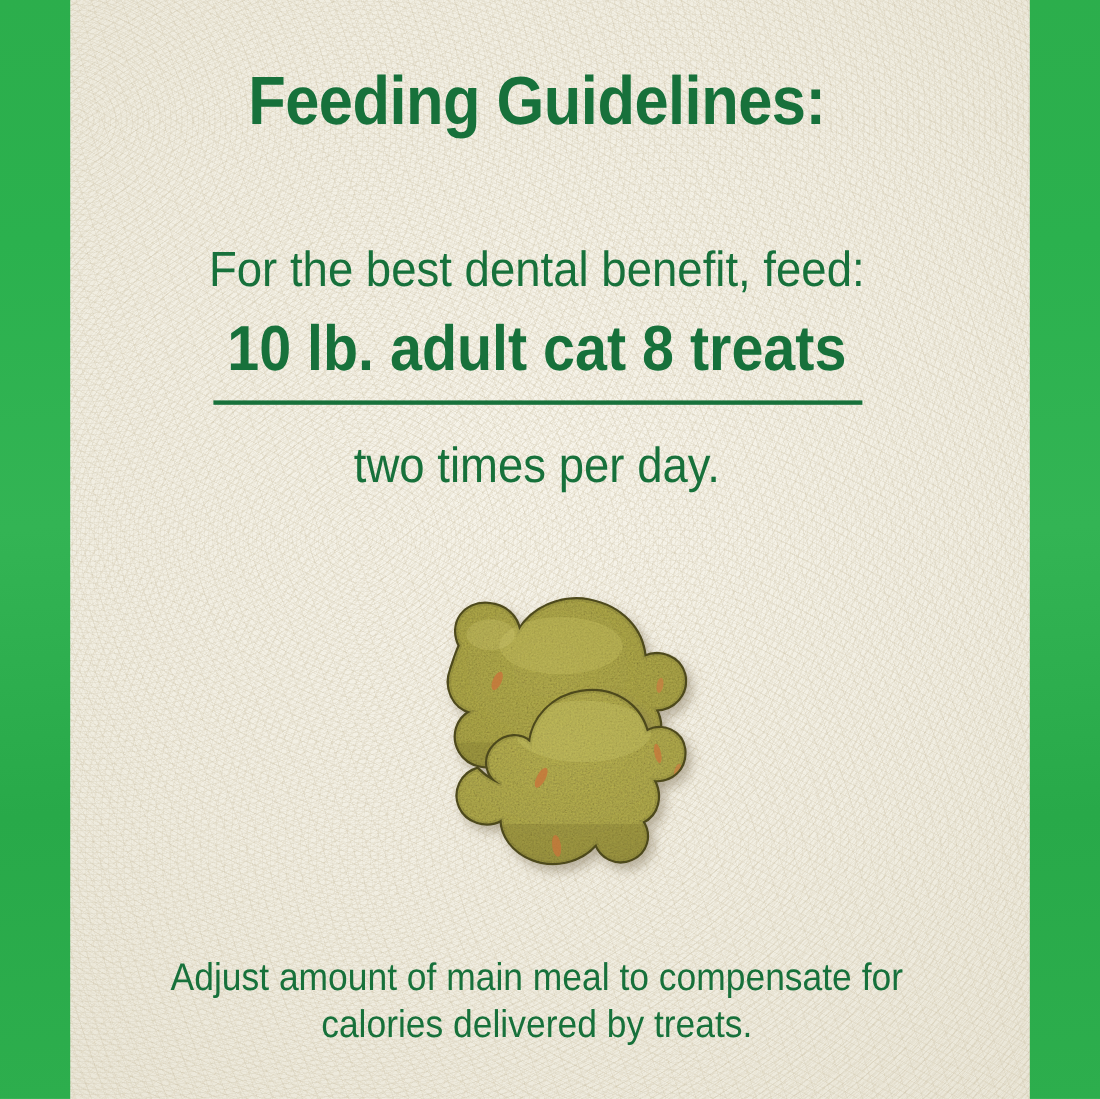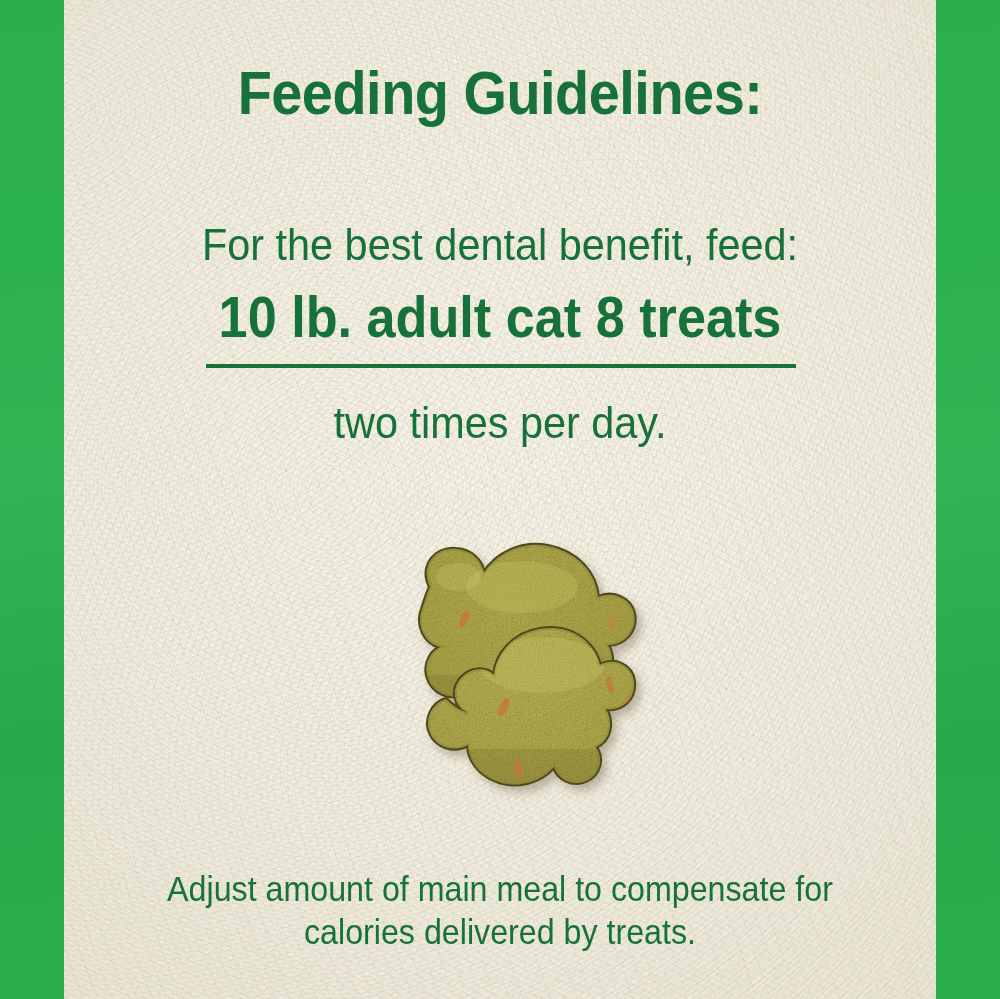--- a/index.html
+++ b/index.html
@@ -63,21 +63,21 @@
   .band-right { right: 0; width: 64px; }
   .band-base {
     position: absolute;
     inset: 0;
     background: linear-gradient(175deg, #2cae4c 0%, #2bb14e 22%, #33b454 48%, #28a949 74%, #2dae4d 100%);
   }
 
   
   .content {
     position: absolute;
-    left: 64px;
+    left: 52px;
     top: 0;
     width: 872px;
     height: 999px;
   }
 
   .title {
     position: absolute;
     left: 0; top: 62px;
     width: 872px;
     text-align: center;

